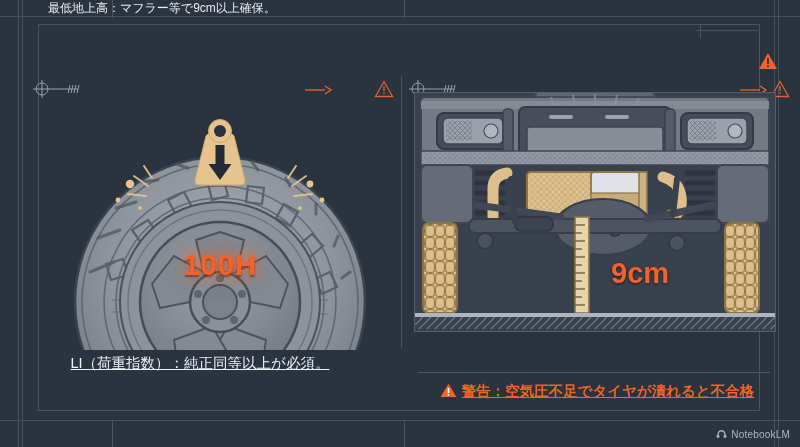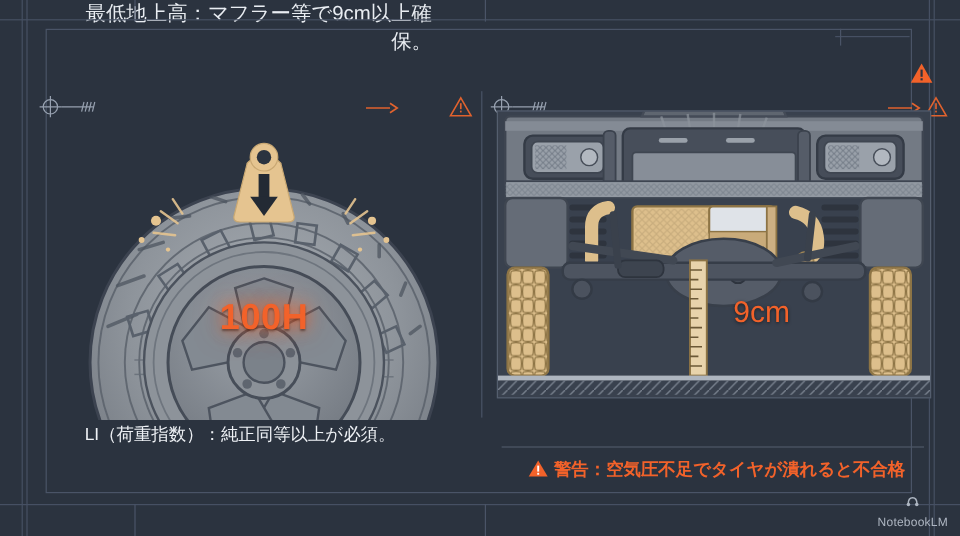--- a/index.html
+++ b/index.html
@@ -65,46 +65,47 @@
     position:absolute; left:50%; top:148px; transform:translateX(-50%);
     font-size:30px; font-weight:bold; color:#f2622a; z-index:6;
     text-shadow:0 0 12px rgba(242,98,42,.85),0 0 24px rgba(242,98,42,.55),0 2px 2px rgba(0,0,0,.5);
     letter-spacing:0.5px;
   }
 
   .caption {
     position:absolute; text-align:center; width:100%;
     font-size:14.5px; color:#eef1f5; line-height:1.55;
   }
-  .cap-left { left:0; top:352px; width:400px; }
-  .cap-right { left:414px; top:343px; width:360px; text-align:right; font-size:17px;padding-left:48px; }
+  .cap-left { left:0; top:352px; width:400px;text-decoration:underline; }
+  .cap-right { left:414px; top:343px; width:360px; text-align:left; font-size:12px;padding-left:48px; }
   .cap-rule { position:absolute; left:418px; top:372px; width:352px; height:1px; background:#4e5868; }
   .warn-line {
     position:absolute; left:414px; top:382px; width:366px;
     text-align:center; font-size:14.5px; font-weight:bold; color:#f2622a;
     white-space:nowrap;
+    text-decoration:underline;
   }
   .warn-line .wtri { display:inline-block; vertical-align:-2px; margin-right:5px; }
 
   
   .veh-stage {
     position:absolute; left:0; top:4px; width:362px; height:240px;
     background:#39414e; border:1px solid #545e6e; overflow:hidden;
   }
   .cm-badge {
-    position:absolute; left:196px; top:153px;
-    font-size:25px; font-weight:normal; color:#f2622a; z-index:8;
+    position:absolute; left:196px; top:164px;
+    font-size:29px; font-weight:bold; color:#f2622a; z-index:8;
     text-shadow:0 1px 3px rgba(0,0,0,.55);
   }
 
   
   .watermark {
     position:absolute; right:10px; bottom:6px;
     font-size:10px; color:#aeb6c2; letter-spacing:.2px;
-    display:flex; align-items:center; gap:4px;flex-direction:column;
+    display:flex; align-items:center; gap:4px;
   }
 </style>
 </head>
 <body>
 
 <div class="slide">
 
   <div class="bp-line bp-v bp-outer-l"></div>
   <div class="bp-line bp-v bp-outer-l2"></div>
   <div class="bp-line bp-v bp-outer-r"></div>

